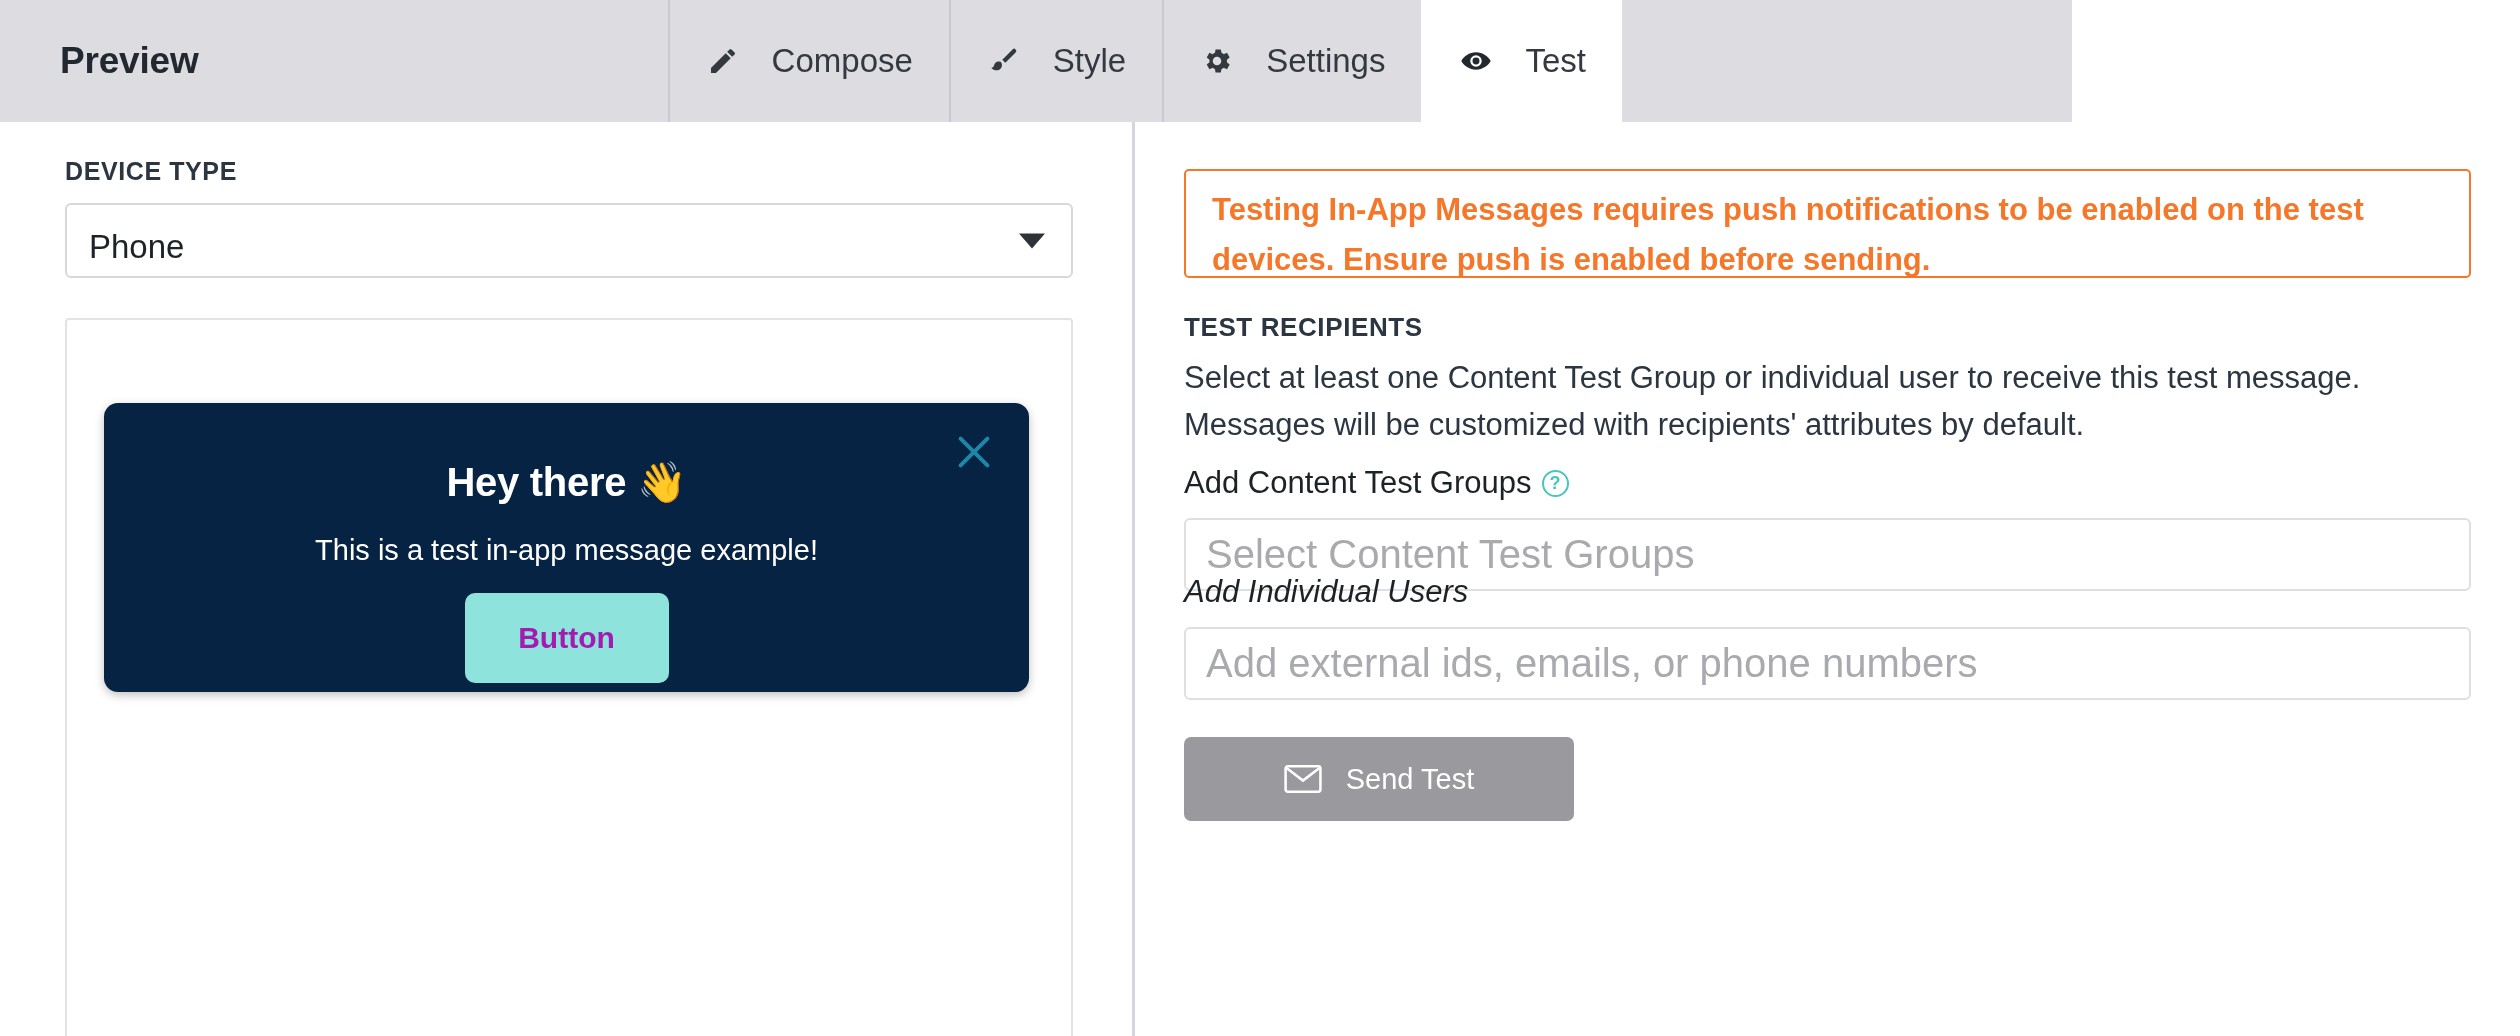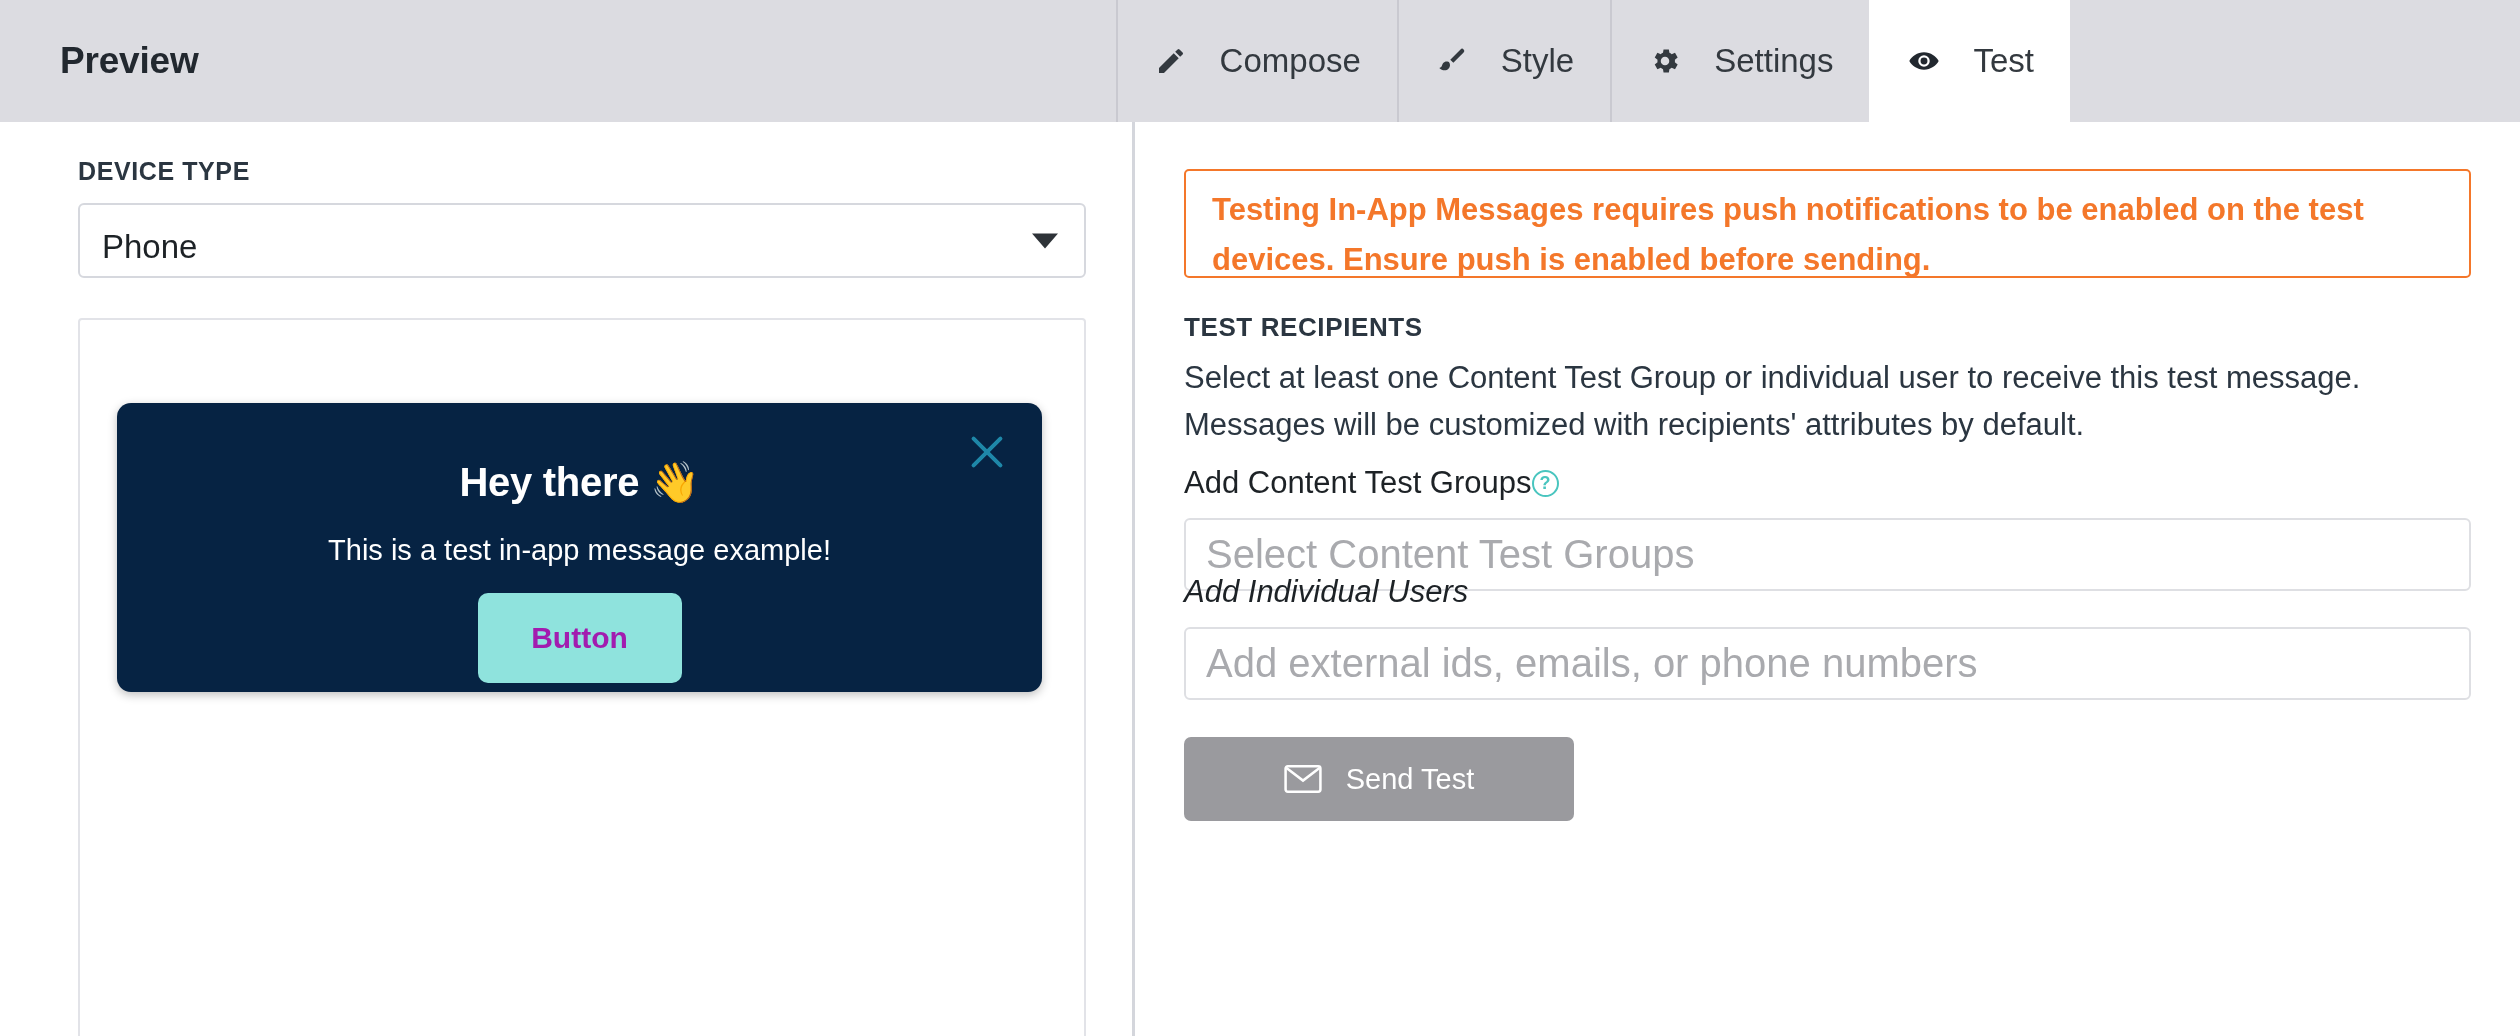--- a/index.html
+++ b/index.html
@@ -15,21 +15,21 @@
     position: relative;
     width: 2520px;
     height: 1036px;
     background: #ffffff;
   }
 
   
   .header {
     position: absolute;
     left: 0; top: 0;
-    width: 2520px;
+    width: 2072px;
     height: 122px;
     background: #dcdce1;
     display: flex;
     align-items: stretch;
   }
   .header-title {
     display: flex;
     align-items: center;
     padding-left: 60px;
     font-size: 37px;
@@ -77,21 +77,21 @@
   .divider {
     position: absolute;
     left: 1132px; top: 122px;
     width: 3px; height: 914px;
     background: #d4d6dc;
   }
 
   
   .left-panel {
     position: absolute;
-    left: 17px; top: 122px;
+    left: 4px; top: 122px;
     width: 1304px;
     height: 914px;
     background: #ffffff;
   }
   .field-label {
     position: absolute;
     left: 61px; top: 35px;
     font-size: 25px;
     font-weight: bold;
     letter-spacing: 0.6px;
@@ -226,20 +226,21 @@
     color: #2b3641;
   }
 
   .sub-label {
     position: absolute;
     left: 49px;
     font-size: 31px;
     color: #1d2226;
     display: flex;
     align-items: center;
+    gap: 10px;
   }
   .sub-label.groups { top: 343px; }
   .sub-label.users  { top: 452px; font-style: italic; }
 
   .help-icon {
     display: inline-flex;
     align-items: center;
     justify-content: center;
     width: 27px; height: 27px;
     border: 2px solid #49c5bf;

